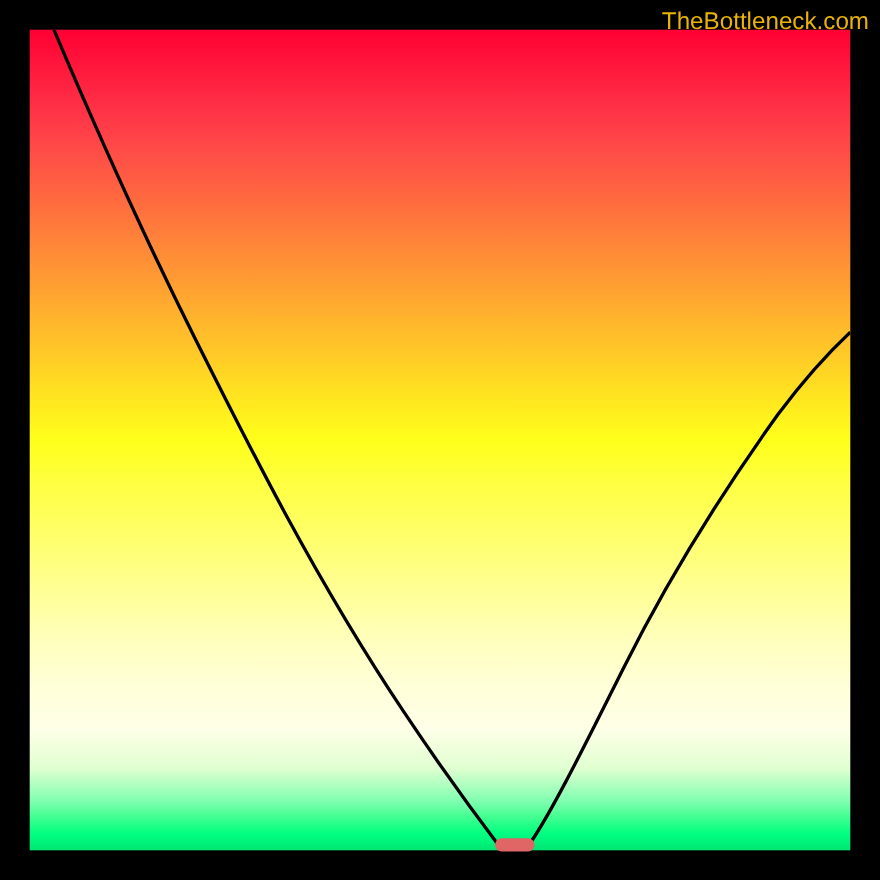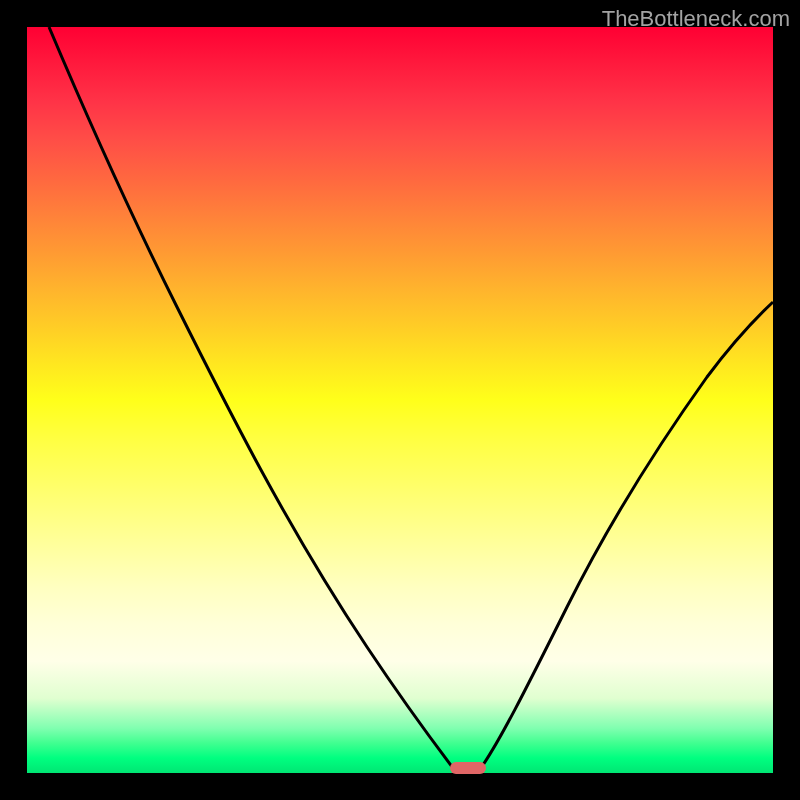--- a/index.html
+++ b/index.html
@@ -56,21 +56,21 @@
   }
   .marker {
     position: absolute;
     background: #e06666;
     border-radius: 10px;
   }
   .watermark {
     position: absolute;
     top: 6px;
     right: 10px;
-    color: #a3a3a3;
+    color: #eab308;
     font-family: Arial, sans-serif;
     font-size: 22px;
   }
 </style>
 </head>
 <body>
 
 <div class="chart-container">
   <div class="plot-area">
     <svg class="curve-svg" viewBox="0 0 746 746" preserveAspectRatio="none">

